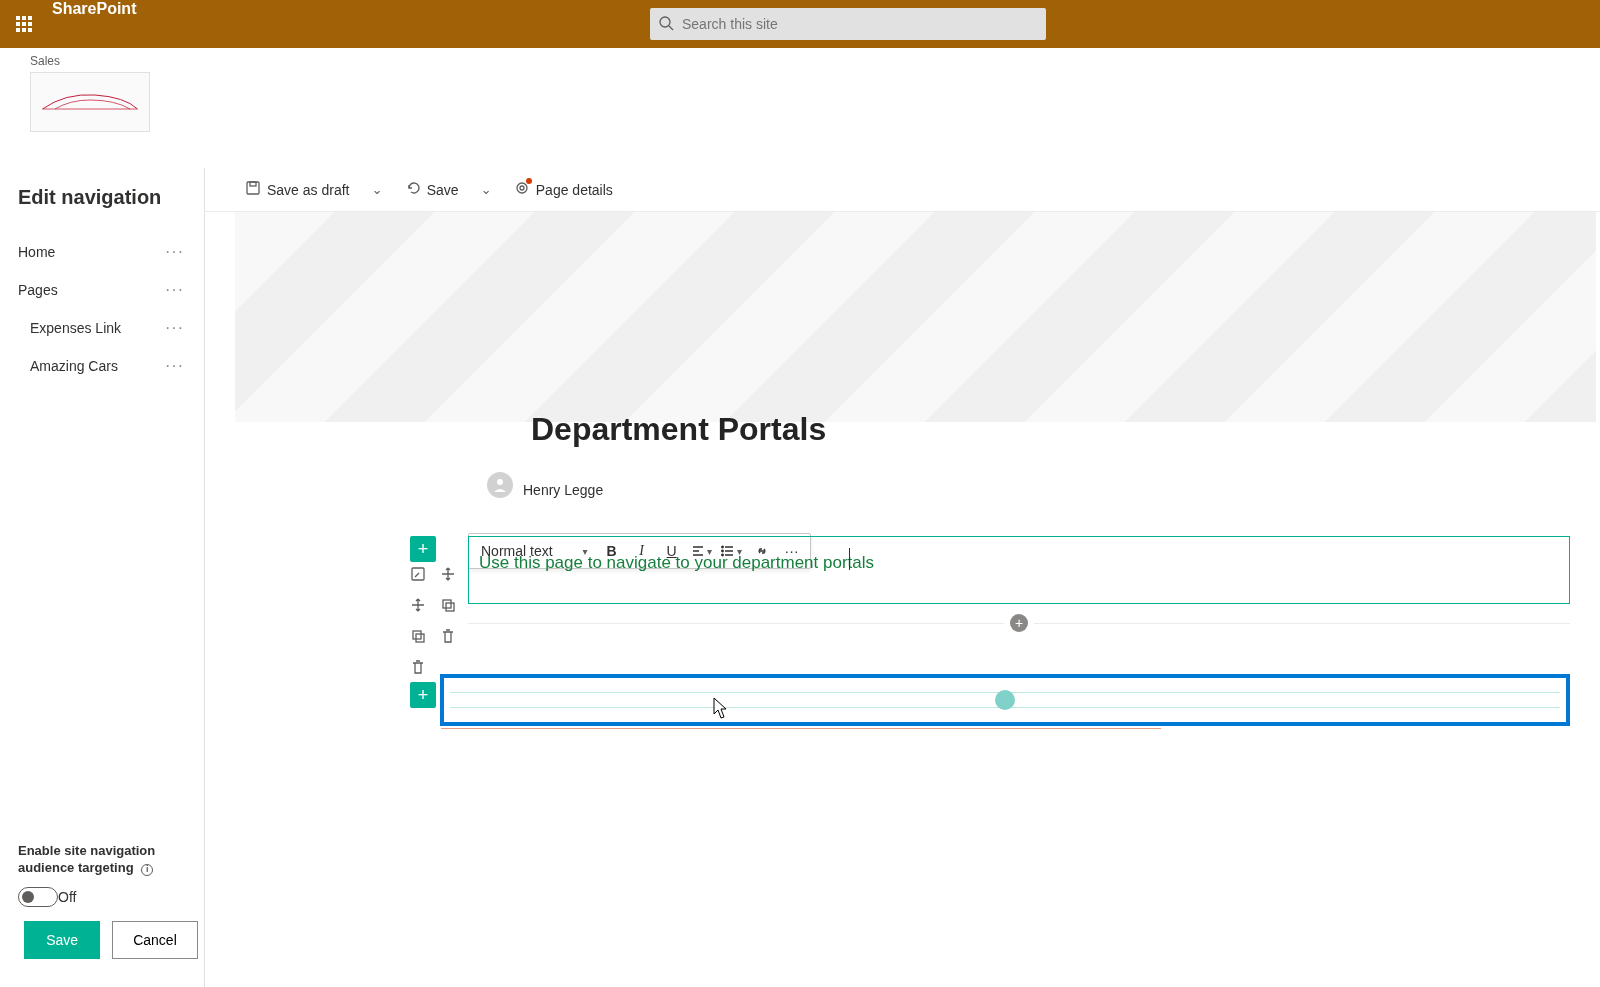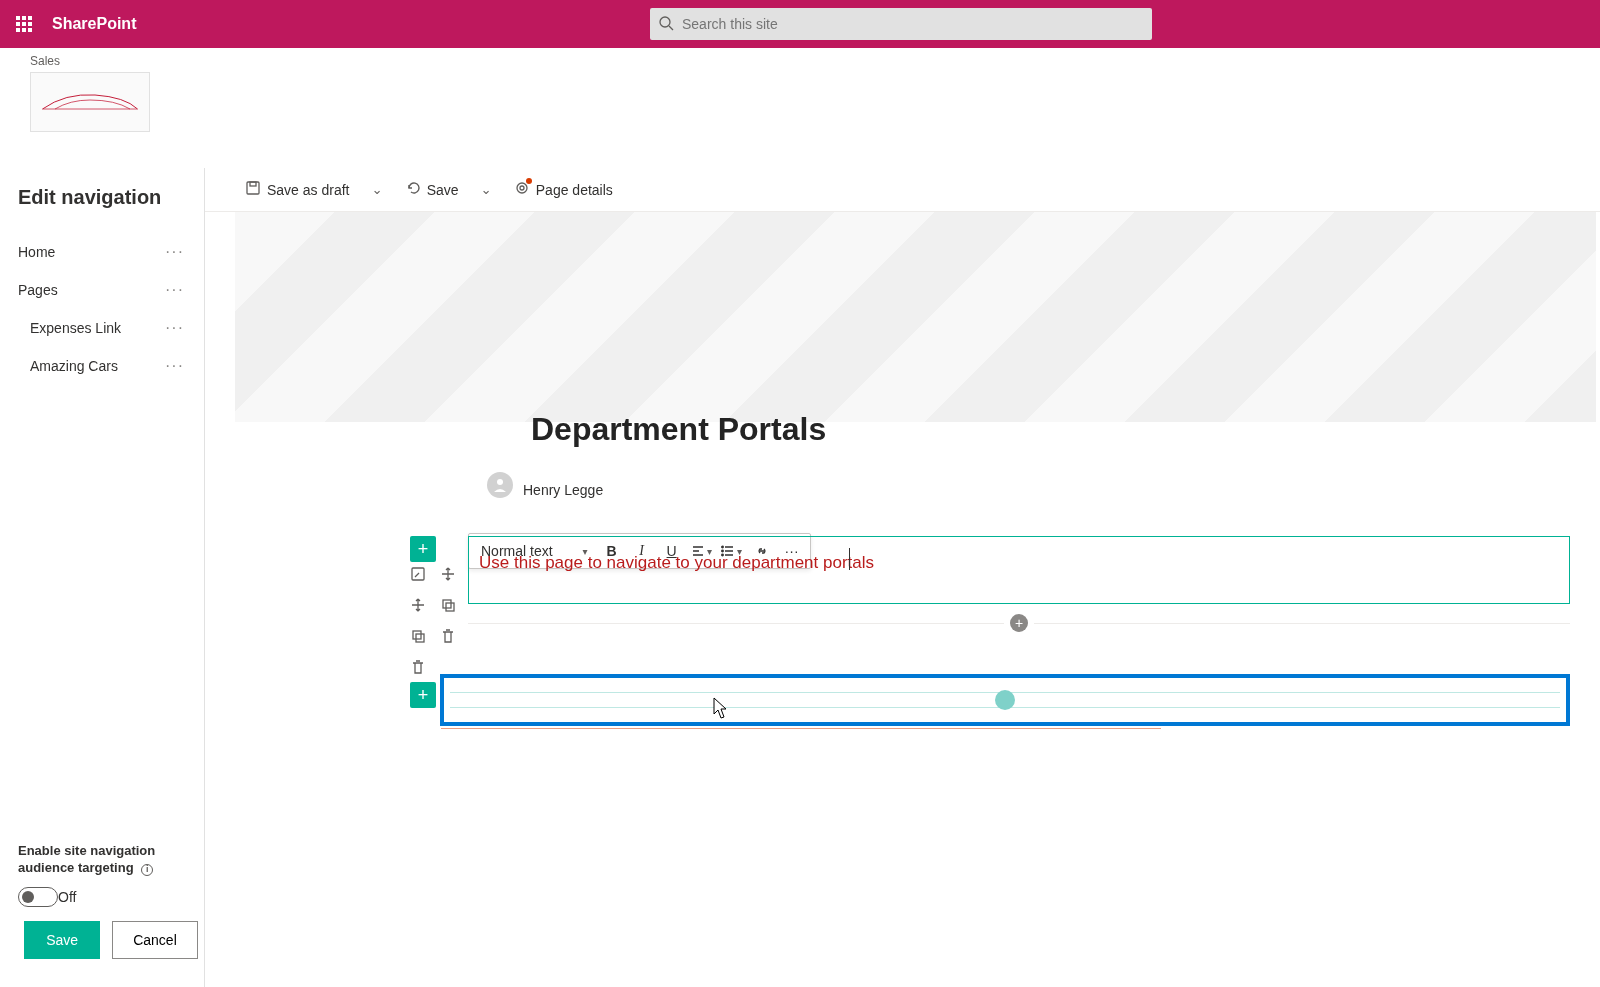--- a/index.html
+++ b/index.html
@@ -1,24 +1,24 @@
 <!DOCTYPE html>
 <html><head>
 <meta charset="utf-8">
 <style>
 * { box-sizing: border-box; margin: 0; padding: 0; }
 body { font-family: "Segoe UI", Arial, sans-serif; font-size: 14px; color: #323130; background: #fff; width: 1600px; height: 987px; overflow: hidden; }
 
 
-.topbar { height: 48px; background: #be185d; display: flex; align-items: center; color: #fff; position: relative; }
+.topbar { height: 48px; background: #a16207; display: flex; color: #fff; position: relative; }
 .waffle { width: 48px; height: 48px; display: flex; align-items: center; justify-content: center; cursor: pointer; }
 .waffle-grid { display: grid; grid-template-columns: repeat(3, 4px); grid-template-rows: repeat(3, 4px); gap: 2px; }
 .waffle-grid span { background: #fff; width: 4px; height: 4px; }
 .brand { font-size: 16px; font-weight: 600; margin-left: 4px; }
-.search-wrap { position: absolute; left: 650px; top: 8px; width: 502px; height: 32px; background: #e1e1e1; border-radius: 2px; display: flex; align-items: center; }
+.search-wrap { position: absolute; left: 650px; top: 8px; width: 396px; height: 32px; background: #e1e1e1; border-radius: 2px; display: flex; align-items: center; }
 .search-wrap .sicon { margin: 0 8px; color: #605e5c; }
 .search-wrap input { border: none; background: transparent; outline: none; flex: 1; font-size: 14px; color: #605e5c; }
 
 
 .siteheader { padding: 6px 0 0 30px; height: 120px; }
 .siteheader .crumb { font-size: 12px; color: #605e5c; }
 .siteheader .logo { margin-top: 4px; width: 120px; height: 60px; background: #fafafa; border: 1px solid #e1e1e1; position: relative; display: flex; align-items: center; justify-content: center; }
 .carshape { width: 100px; height: 22px; }
 
 
@@ -66,21 +66,21 @@
 
 .format-bar { position: absolute; left: 58px; top: -3px; background: #fff; border: 1px solid #c8c6c4; border-radius: 2px; display: flex; align-items: center; height: 36px; padding: 0 4px; gap: 2px; box-shadow: 0 2px 4px rgba(0,0,0,0.08); }
 .format-sel { display: flex; align-items: center; gap: 30px; padding: 0 8px; border-right: none; font-size: 14px; }
 .fmt-caret { font-size: 10px; color: #605e5c; }
 .fmtbtn { width: 28px; height: 28px; display: flex; align-items: center; justify-content: center; background: transparent; border: none; cursor: pointer; font-size: 14px; color: #323130; }
 .fmtbtn.bold { font-weight: 700; }
 .fmtbtn.italic { font-style: italic; font-family: 'Times New Roman', serif; }
 .fmtbtn.under { text-decoration: underline; }
 
 .text-webpart { margin-left: 58px; margin-top: 38px; }
-.textbox { border: 1px solid #00b294; padding: 16px 10px 30px 10px; font-size: 17px; color: #b91c1c; outline: none; position: relative; }
+.textbox { border: 1px solid #00b294; padding: 16px 10px 30px 10px; font-size: 17px; color: #15803d; outline: none; position: relative; }
 .textbox::after { content: ""; position: absolute; right: calc(100% - 381px); top: 11px; width: 1px; height: 22px; background: #323130; }
 .sep-with-add { display: flex; align-items: center; margin-top: 10px; }
 .sep-with-add .line { flex: 1; border-top: 1px solid #edebe9; }
 .add-circle { width: 18px; height: 18px; background: #8a8886; color: #fff; border-radius: 50%; display: flex; align-items: center; justify-content: center; font-size: 14px; margin: 0 6px; cursor: pointer; }
 
 
 .selected-section { margin-top: 42px; margin-left: 205px; margin-right: 30px; position: relative; }
 .selected-outline { border: 4px solid #0078d4; padding: 14px 6px; position: relative; margin-left: 30px; }
 .selected-inner { border-top: 1px solid #bfe8e3; border-bottom: 1px solid #bfe8e3; height: 16px; position: relative; }
 .teal-dot { position: absolute; left: 50%; top: 50%; transform: translate(-50%, -50%); width: 20px; height: 20px; background: #7fd1c9; border-radius: 50%; cursor: pointer; }

